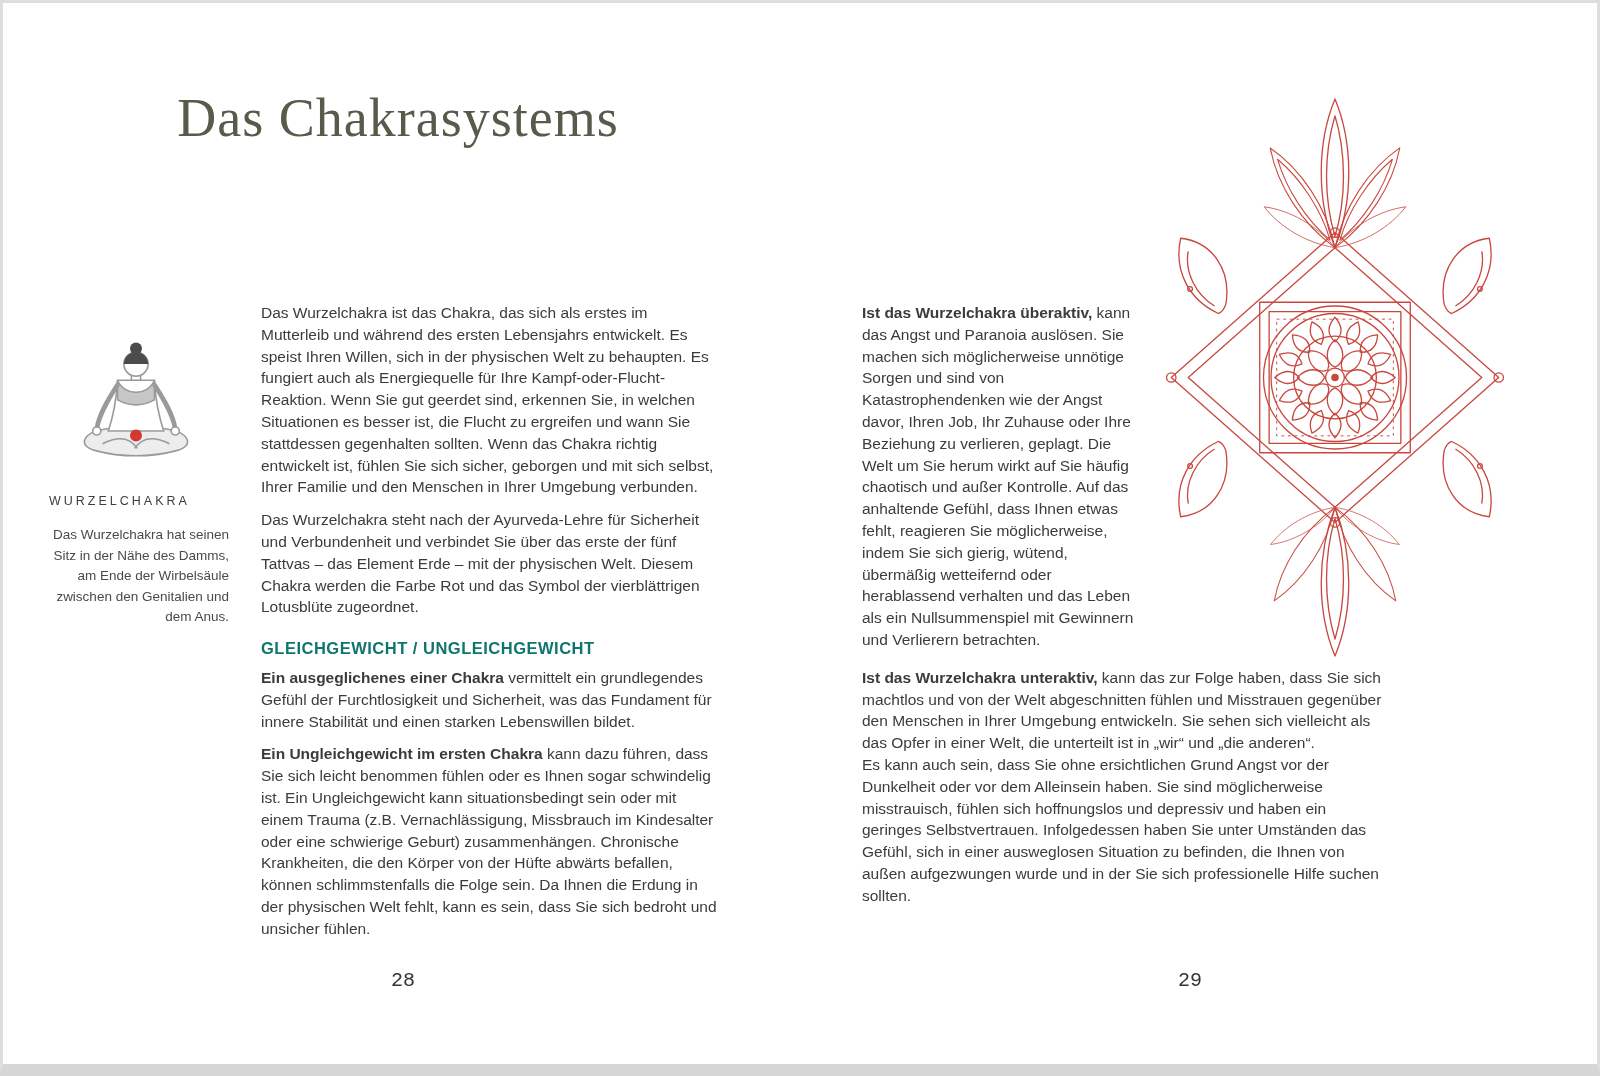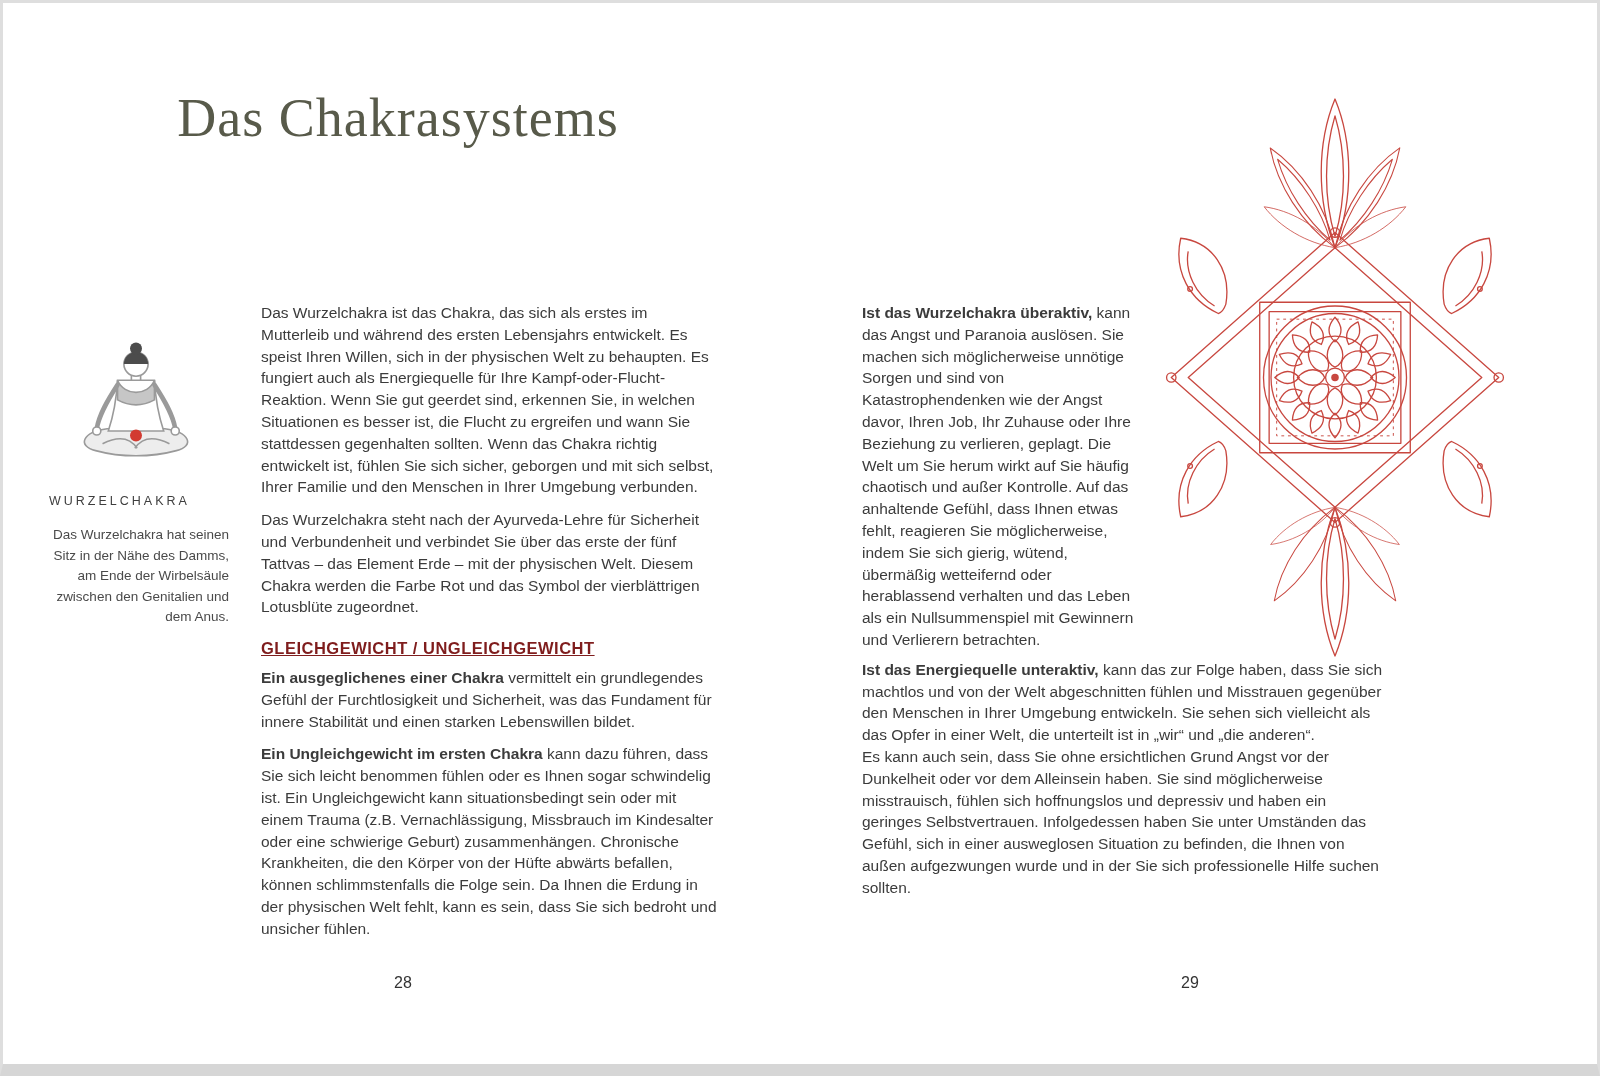--- a/index.html
+++ b/index.html
@@ -55,39 +55,38 @@
 
   .main-col {
     position:absolute; left:258px; top:299px; width:458px;
     font-size:15.5px; line-height:21.8px; color:#3b3b3b;
   }
   .para { margin-bottom:11px; white-space:pre-line; }
   .para .lead { font-weight:bold; }
   .section-heading {
     margin-top:20px; margin-bottom:7px;
     font-size:16.5px; font-weight:bold; letter-spacing:0.5px;
-    color:#7f1d1d;
-    text-decoration:underline;
+    color:#0f766e;
   }
 
   .page-num {
     position:absolute; bottom:72px; left:0; width:100%;
     text-align:center;
-    font-family:Liberation Sans, sans-serif;
-    font-size:16px; color:#333333;
+    font-family:Liberation Mono, monospace;
+    font-size:20px; color:#333333;
   }
   .page-right .page-num { left:-10px; }
 
   
   .mandala-wrap { position:absolute; top:64px; right:58px; width:414px; }
   .right-col {
     position:absolute; left:62px; top:299px; width:522px;
     font-size:15.5px; line-height:21.8px; color:#3b3b3b;
   }
-  .right-col .p-narrow { width:278px; margin-bottom:8px; }
+  .right-col .p-narrow { width:278px; margin-bottom:16px; }
   .right-col .p-wide   { width:522px; }
 
   svg { display:block; width:100%; height:auto; }
 </style>
 </head>
 <body>
 
 <div class="spread">
 
   <div class="page page-left">
@@ -225,20 +224,20 @@
           <circle cx="66" cy="236" r="2.5"></circle>
             <circle cx="374" cy="236" r="2.5"></circle>
           <circle cx="66" cy="424" r="2.5"></circle>
             <circle cx="374" cy="424" r="2.5"></circle>
         </g>
       </svg>
     </div>
 
     <div class="right-col">
       <p class="para p-narrow"><span class="lead">Ist das Wurzelchakra überaktiv,</span><span> kann das Angst und Paranoia auslösen. Sie machen sich möglicherweise unnötige Sorgen und sind von Katastrophendenken wie der Angst davor, Ihren Job, Ihr Zuhause oder Ihre Beziehung zu verlieren, geplagt. Die Welt um Sie herum wirkt auf Sie häufig chaotisch und außer Kontrolle. Auf das anhaltende Gefühl, dass Ihnen etwas fehlt, reagieren Sie möglicherweise, indem Sie sich gierig, wütend, übermäßig wetteifernd oder herablassend verhalten und das Leben als ein Nullsummenspiel mit Gewinnern und Verlierern betrachten.</span></p>
-      <p class="para p-wide"><span class="lead">Ist das Energiequelle unteraktiv,</span><span> kann das zur Folge haben, dass Sie sich machtlos und von der Welt abgeschnitten fühlen und Misstrauen gegenüber den Menschen in Ihrer Umgebung entwickeln. Sie sehen sich vielleicht als das Opfer in einer Welt, die unterteilt ist in „wir“ und „die anderen“.
+      <p class="para p-wide"><span class="lead">Ist das Wurzelchakra unteraktiv,</span><span> kann das zur Folge haben, dass Sie sich machtlos und von der Welt abgeschnitten fühlen und Misstrauen gegenüber den Menschen in Ihrer Umgebung entwickeln. Sie sehen sich vielleicht als das Opfer in einer Welt, die unterteilt ist in „wir“ und „die anderen“.
 Es kann auch sein, dass Sie ohne ersichtlichen Grund Angst vor der Dunkelheit oder vor dem Alleinsein haben. Sie sind möglicherweise misstrauisch, fühlen sich hoffnungslos und depressiv und haben ein geringes Selbstvertrauen. Infolgedessen haben Sie unter Umständen das Gefühl, sich in einer ausweglosen Situation zu befinden, die Ihnen von außen aufgezwungen wurde und in der Sie sich professionelle Hilfe suchen sollten.</span></p>
     </div>
 
     <div class="page-num">29</div>
   </div>
 
 </div>
 
 </body></html>

